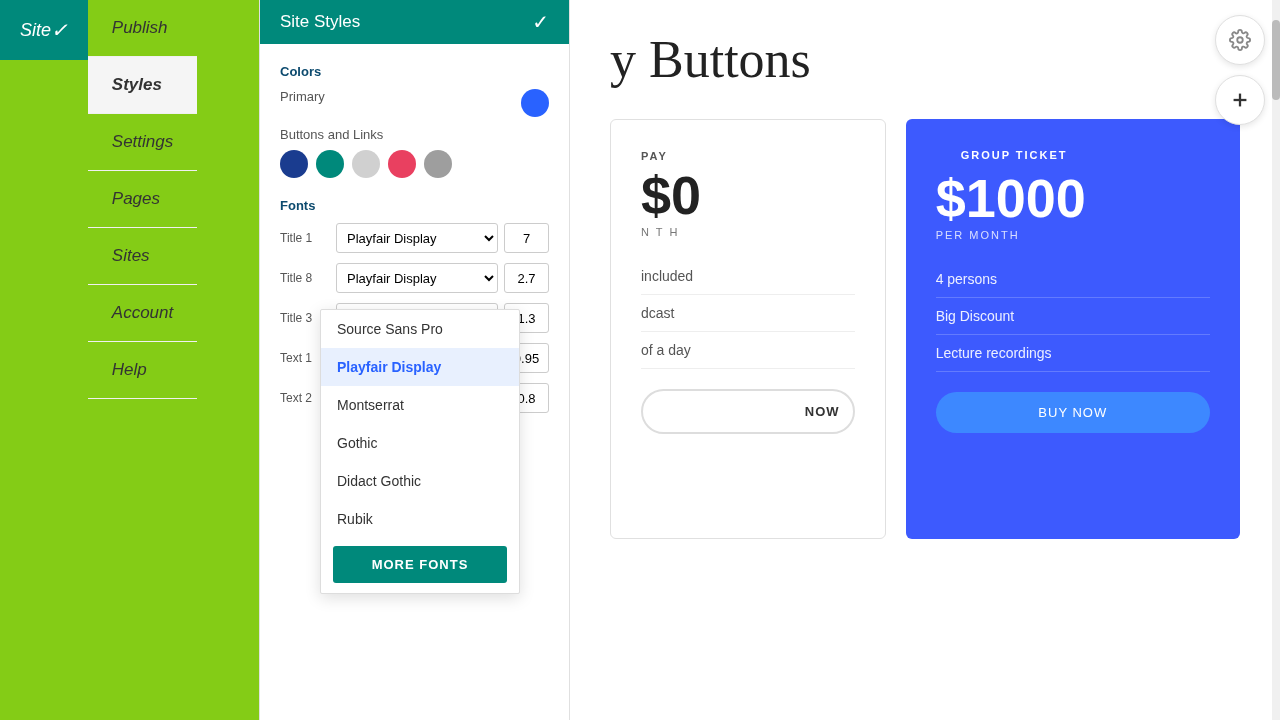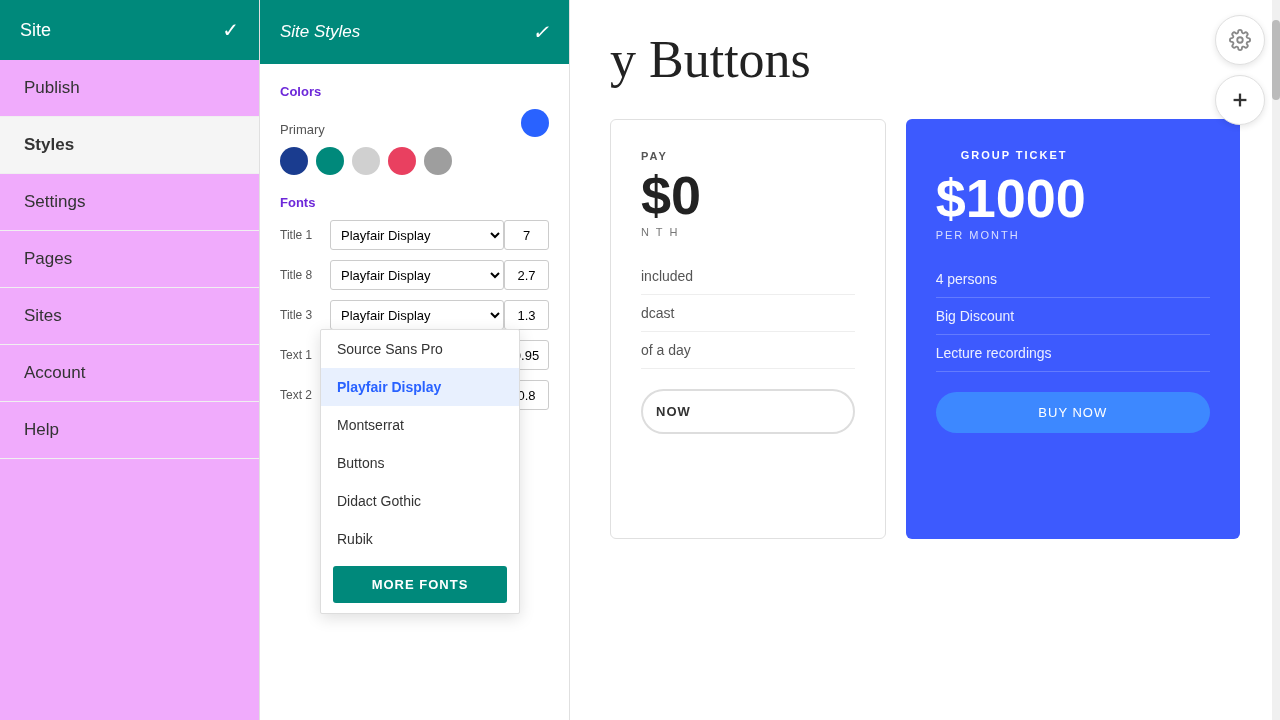--- a/index.html
+++ b/index.html
@@ -2,25 +2,26 @@
 <html><head>
   <meta charset="utf-8">
   <style>
     * { box-sizing: border-box; margin: 0; padding: 0; }
     body { font-family: sans-serif; width: 1280px; height: 720px; overflow: hidden; display: flex; }
 
     
     .sidebar {
       width: 260px;
       height: 720px;
-      background: #f0abfc;
+      background: #84cc16;
       border-right: 1px solid #e0e0e0;
       display: flex;
-      flex-direction: column;
+      flex-direction: row;
       flex-shrink: 0;
+      font-style: italic;
     }
     .sidebar-header {
       background: #00897b;
       color: #fff;
       display: flex;
       align-items: center;
       justify-content: space-between;
       padding: 0 20px;
       height: 60px;
     }
@@ -57,47 +58,46 @@
       display: flex;
       flex-direction: column;
     }
     .styles-panel-header {
       background: #00897b;
       color: #fff;
       display: flex;
       align-items: center;
       justify-content: space-between;
       padding: 0 20px;
-      height: 64px;
-      font-style: italic;
+      height: 44px;
     }
     .styles-panel-title {
       font-size: 17px;
       font-weight: 500;
     }
     .styles-panel-body {
       padding: 20px;
       overflow-y: auto;
       flex: 1;
       position: relative;
     }
 
     .section-label {
       font-size: 13px;
       font-weight: 700;
-      color: #6d28d9;
+      color: #0c4a6e;
       margin-bottom: 10px;
       text-transform: none;
     }
 
     
     .colors-section { margin-bottom: 20px; }
     .primary-row {
       display: flex;
-      align-items: flex-end;
+      align-items: flex-start;
       justify-content: space-between;
       margin-bottom: 10px;
     }
     .primary-label { font-size: 13px; color: #555; }
     .primary-color {
       width: 28px; height: 28px;
       border-radius: 50%;
       background: #2962ff;
     }
     .buttons-links-label { font-size: 13px; color: #555; margin-bottom: 8px; }
@@ -107,20 +107,21 @@
       border-radius: 50%;
       cursor: pointer;
     }
 
     
     .fonts-section { }
     .font-row {
       display: flex;
       align-items: center;
       margin-bottom: 10px;
+      gap: 6px;
     }
     .font-row-label {
       font-size: 12px;
       color: #555;
       width: 50px;
       flex-shrink: 0;
     }
     .font-select {
       flex: 1;
       height: 30px;
@@ -255,21 +256,21 @@
       padding: 13px;
       background: #fff;
       border: 2px solid #ddd;
       border-radius: 30px;
       font-size: 13px;
       font-weight: 700;
       letter-spacing: 1px;
       color: #333;
       text-transform: uppercase;
       cursor: pointer;
-      text-align: left;
+      text-align: right;
       margin-top: 10px;
     }
 
     
     .ticket-card-blue {
       background: #3d5afe;
       border-radius: 6px;
       padding: 30px;
       width: 340px;
       min-height: 420px;
@@ -411,20 +412,21 @@
     <span style="font-size:20px;color:#fff;">✓</span>
   </div>
   <div class="styles-panel-body">
 
     <div class="colors-section">
       <div class="section-label">Colors</div>
       <div class="primary-row">
         <span class="primary-label">Primary</span>
         <div class="primary-color"></div>
       </div>
+      <div class="buttons-links-label">Buttons and  Links</div>
       <div class="color-swatches">
         <div class="color-swatch" style="background:#1a3c8f;"></div>
         <div class="color-swatch" style="background:#00897b;"></div>
         <div class="color-swatch" style="background:#d0d0d0;"></div>
         <div class="color-swatch" style="background:#e94060;"></div>
         <div class="color-swatch" style="background:#9e9e9e;"></div>
       </div>
     </div>
 
     <div class="fonts-section">
@@ -480,21 +482,21 @@
       <div class="dropdown-item">
         <span>Source Sans Pro</span>
       </div>
       <div class="dropdown-item selected">
         <span>Playfair Display</span>
       </div>
       <div class="dropdown-item">
         <span>Montserrat</span>
       </div>
       <div class="dropdown-item">
-        <span>Buttons</span>
+        <span>Gothic</span>
       </div>
       <div class="dropdown-item">
         <span>Didact Gothic</span>
       </div>
       <div class="dropdown-item">
         <span>Rubik</span>
       </div>
       <button class="dropdown-more-btn">
         <span>MORE FONTS</span>
       </button>

